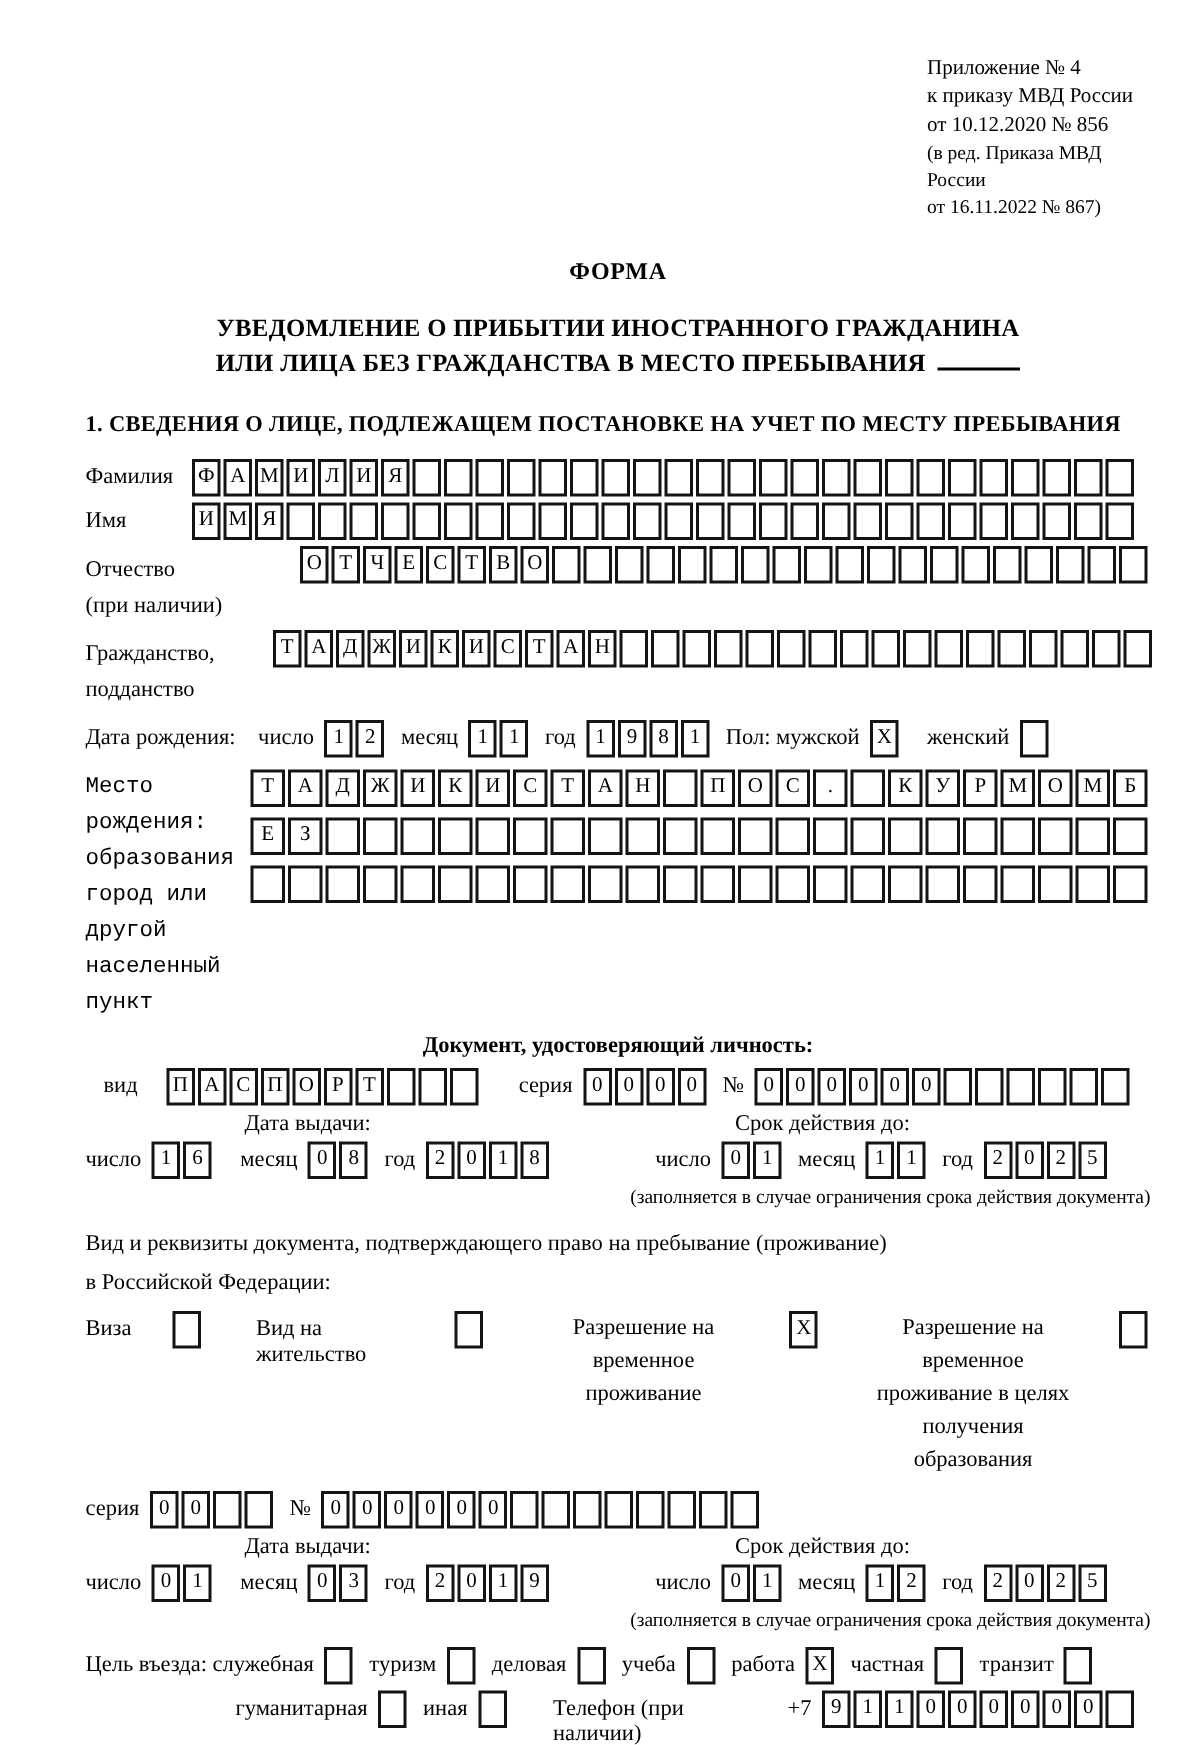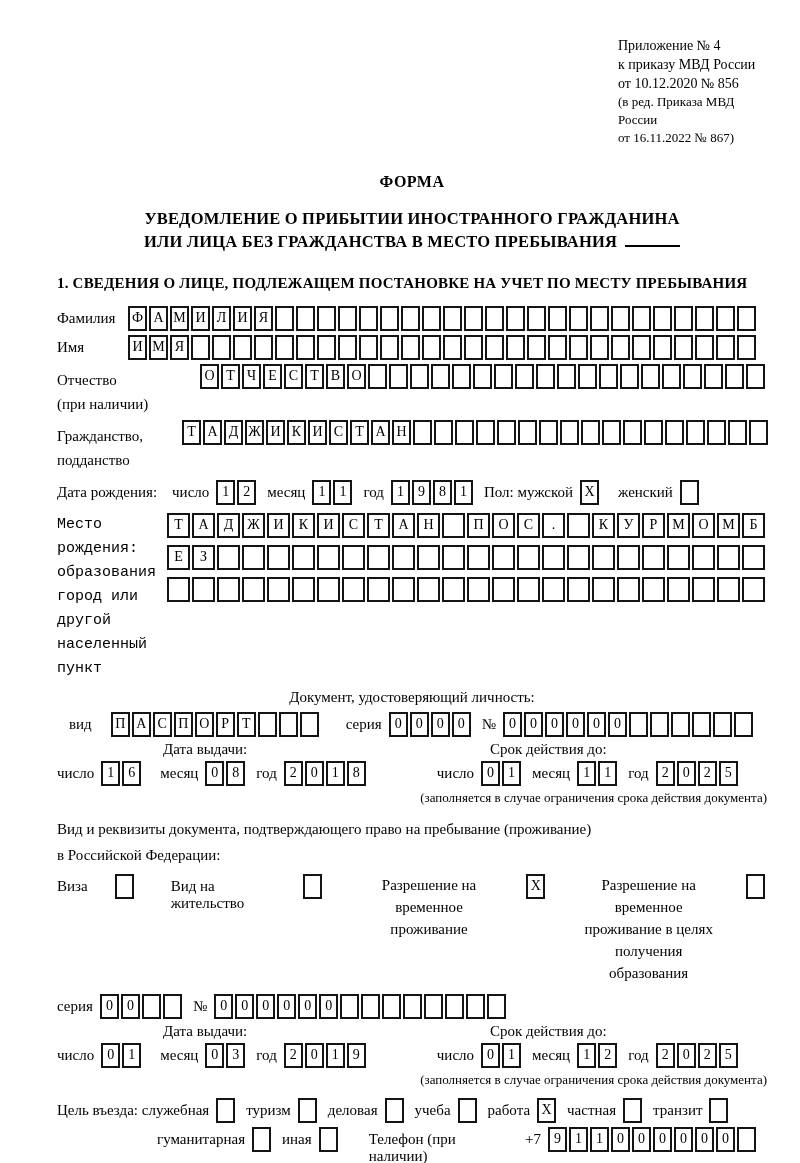--- a/index.html
+++ b/index.html
@@ -16,21 +16,21 @@
   .w71{width:71px;} .w143{width:143px;} .w125{width:125px;} .w110{width:110px;} .w98{width:98px;}
   .lblcol div{line-height:24px;}
   .cells{white-space:nowrap;display:inline-block;flex:none;}
   .cell{display:inline-block;box-sizing:border-box;width:19px;height:25px;border:2px solid #141414;margin-right:2px;text-align:center;font-size:14px;line-height:20px;vertical-align:top;background:#fff;}
   .wide .cell{width:23px;}
   .inline > span{margin-right:7px;}
   .inline > .cells{margin-right:9px;}
   .inline{align-items:flex-start;}
   .inline .t{padding-top:4px;}
   .mt{margin-top:8px;}
-  .center-bold{text-align:center;font-weight:normal;font-size:15px;margin:8px 0 6px 0;}
+  .center-bold{text-align:center;font-weight:bold;font-size:15px;margin:8px 0 6px 0;}
   .hdr-row{position:relative;height:20px;font-size:15px;}
   .hdr-row span{position:absolute;top:0;}
   .h1{left:106px;} .h2{left:433px;} .h2b{left:430px;}
   .note-right{text-align:right;font-size:13px;margin:2px 0 10px 0;}
   .plain{font-size:15px;line-height:26px;}
   .chk-row{display:flex;align-items:flex-start;margin:6px 0 10px 0;font-size:15px;gap:19px;}
   .chk-row .t{padding-top:4px;}
   .chk-row .ctr{text-align:center;line-height:22px;}
   .gap8{margin-left:8px;} .gap12{margin-left:12px;} .gap16{margin-left:16px;} .gap20{margin-left:20px;} .gap60{margin-left:60px;}
   .ind100{margin-left:100px;} .mb2{margin-bottom:2px;}

